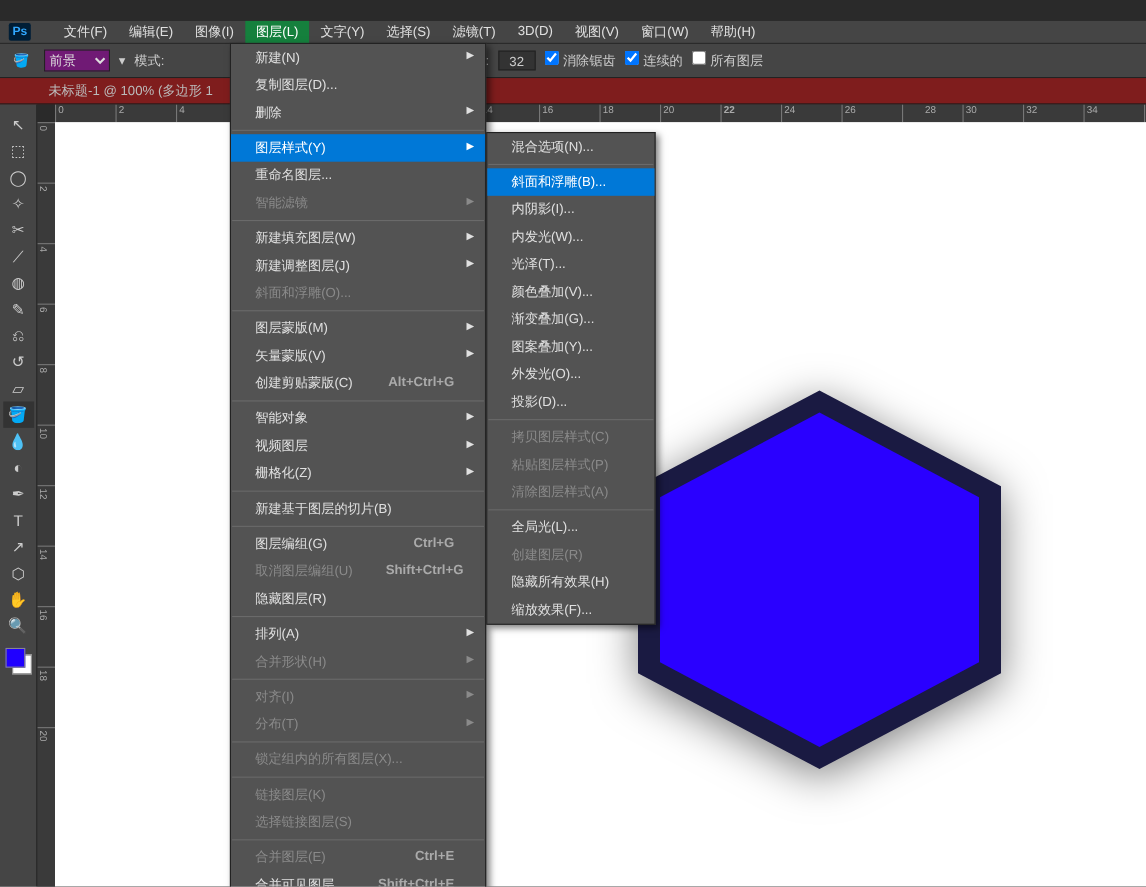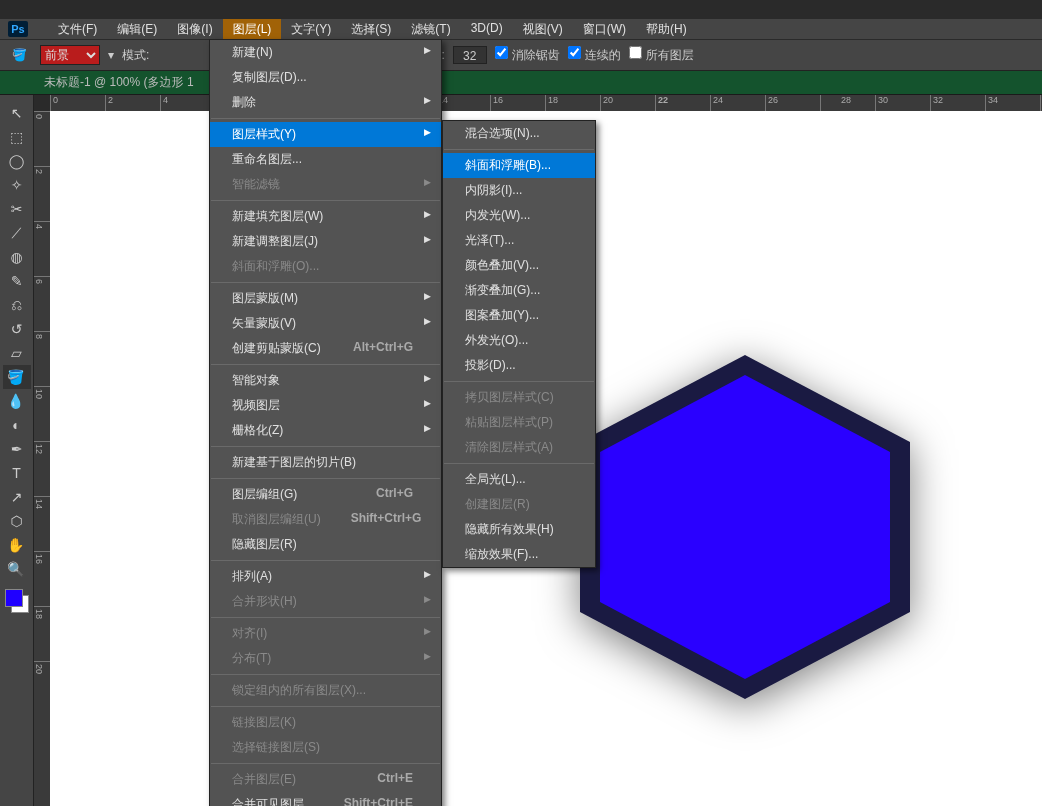--- a/index.html
+++ b/index.html
@@ -1,28 +1,28 @@
 <!DOCTYPE html>
 <html><head>
 <meta charset="utf-8">
 <style>
 * { margin: 0; padding: 0; box-sizing: border-box; font-family: "Microsoft YaHei", sans-serif; }
 body { background: #2a2a2a; width: 1042px; height: 806px; overflow: hidden; position: relative; color: #ccc; }
 .titlebar { height: 19px; background: #2a2a2a; }
 .menubar { height: 20px; background: #454545; display: flex; align-items: center; padding-left: 8px; font-size: 12px; }
 .ps-logo { width: 20px; height: 16px; background: #001e36; color: #31a8ff; font-size: 11px; font-weight: bold; display: flex; align-items: center; justify-content: center; border-radius: 2px; margin-right: 20px; }
 .menubar .mitem { padding: 2px 10px; color: #e0e0e0; cursor: pointer; }
-.menubar .mitem.active { background: #a16207; color: #fff; }
+.menubar .mitem.active { background: #15803d; color: #fff; }
 .optbar { height: 32px; background: #454545; border-top: 1px solid #2a2a2a; border-bottom: 1px solid #222; display: flex; align-items: center; padding-left: 8px; font-size: 12px; gap: 8px; }
 .optbar .wand-icon { width: 24px; height: 24px; display: flex; align-items: center; justify-content: center; }
-.optbar select, .optbar input[type=text] { background: #b91c1c; border: 1px solid #222; color: #ddd; font-size: 12px; height: 20px; }
+.optbar select, .optbar input[type=text] { background: #701a75; border: 1px solid #222; color: #ddd; font-size: 12px; height: 20px; }
 .optbar select { width: 60px; }
 .optbar .val { background: #333; border: 1px solid #222; width: 34px; height: 18px; text-align: center; line-height: 18px; }
 .optbar input[type=checkbox] { margin-right: 4px; }
-.tabbar { height: 24px; background: #14532d; border-bottom: 1px solid #1a1a1a; display: flex; align-items: center; padding-left: 44px; font-size: 12px; }
+.tabbar { height: 24px; background: #7f1d1d; border-bottom: 1px solid #1a1a1a; display: flex; align-items: center; padding-left: 44px; font-size: 12px; }
 .tabbar .tab { color: #bbb; }
 .main { position: relative; display: flex; height: calc(806px - 19px - 20px - 32px - 24px); }
 .toolbar { width: 34px; background: #454545; border-right: 1px solid #222; display: flex; flex-direction: column; align-items: center; padding-top: 6px; }
 .toolbar .tool { width: 28px; height: 24px; display: flex; align-items: center; justify-content: center; color: #ccc; font-size: 14px; cursor: pointer; position: relative; }
 .toolbar .tool.active { background: #333; }
 .color-swatch { width: 24px; height: 24px; margin-top: 8px; position: relative; }
 .color-swatch .fg { width: 18px; height: 18px; background: #2000ff; border: 1px solid #888; position: absolute; top: 0; left: 0; z-index: 2; }
 .color-swatch .bg { width: 18px; height: 18px; background: #fff; border: 1px solid #888; position: absolute; bottom: 0; right: 0; z-index: 1; }
 .canvas-area { flex: 1; background: #2a2a2a; position: relative; }
 .ruler-h { position: absolute; top: 0; left: 16px; right: 0; height: 16px; background: #3a3a3a; font-size: 9px; color: #aaa; overflow: hidden; }

